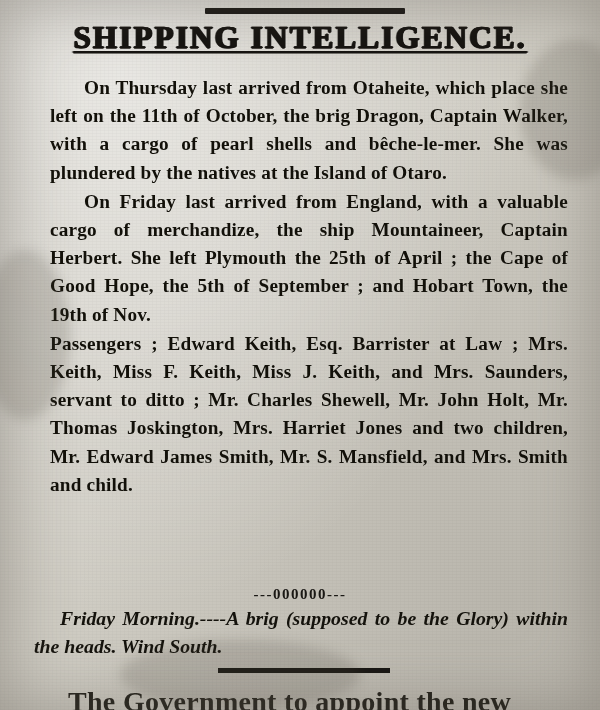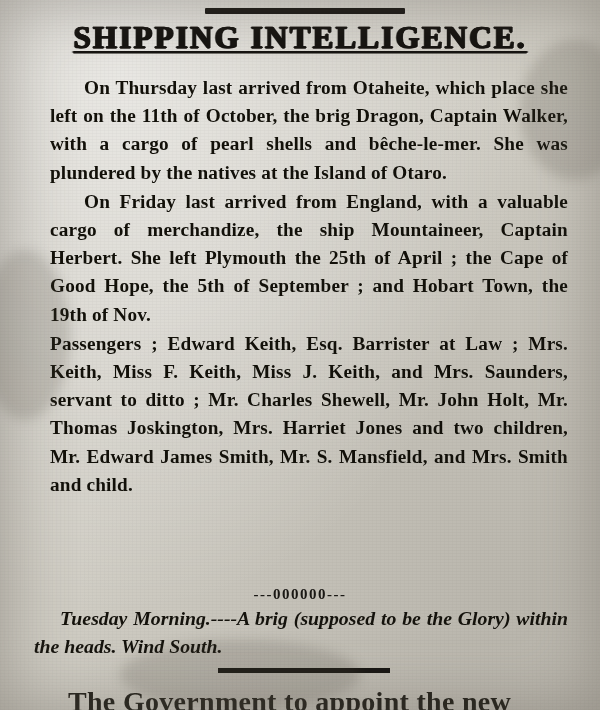--- a/index.html
+++ b/index.html
@@ -167,21 +167,21 @@
 
 
   <div class="body">
     <p>On Thursday last arrived from Otaheite, which place she left on the 11th of October, the brig Dragon, Captain Walker, with a cargo of pearl shells and bêche-le-mer. She was plundered by the natives at the Island of Otaro.</p>
     <p>On Friday last arrived from England, with a valuable cargo of merchandize, the ship Mountaineer, Captain Herbert. She left Plymouth the 25th of April ; the Cape of Good Hope, the 5th of September ; and Hobart Town, the 19th of Nov.</p>
     <p class="p-passengers">Passengers ; Edward Keith, Esq. Barrister at Law ; Mrs. Keith, Miss F. Keith, Miss J. Keith, and Mrs. Saunders, servant to ditto ; Mr. Charles Shewell, Mr. John Holt, Mr. Thomas Joskington, Mrs. Harriet Jones and two children, Mr. Edward James Smith, Mr. S. Mansfield, and Mrs. Smith and child.</p>
   </div>
 
   <div class="ornament orn2">---000000---</div>
 
-  <div class="note"><span class="ind"></span><span>Tuesday Morning.----A brig (supposed to be the Glory) within the heads.   Wind South.</span></div>
+  <div class="note"><span class="ind"></span><span>Friday Morning.----A brig (supposed to be the Glory) within the heads.   Wind South.</span></div>
 
   <div class="rule-bottom"></div>
   <div class="cutline">The Government to appoint the new</div>
 
   <div class="smudge" style="left:-20px; top:250px; width:90px; height:170px;"></div>
   <div class="smudge" style="left:520px; top:40px; width:110px; height:140px;"></div>
   <div class="smudge" style="left:120px; top:640px; width:240px; height:70px;"></div>
 
   <div id="grain"></div>
   <div id="vignette"></div>

